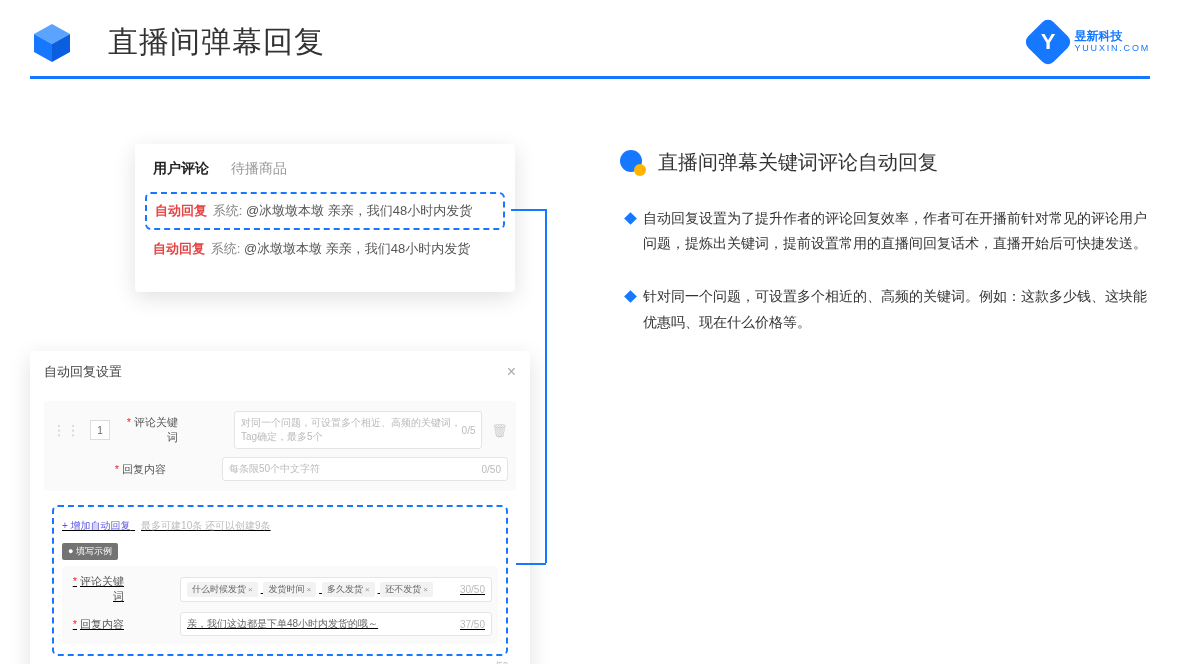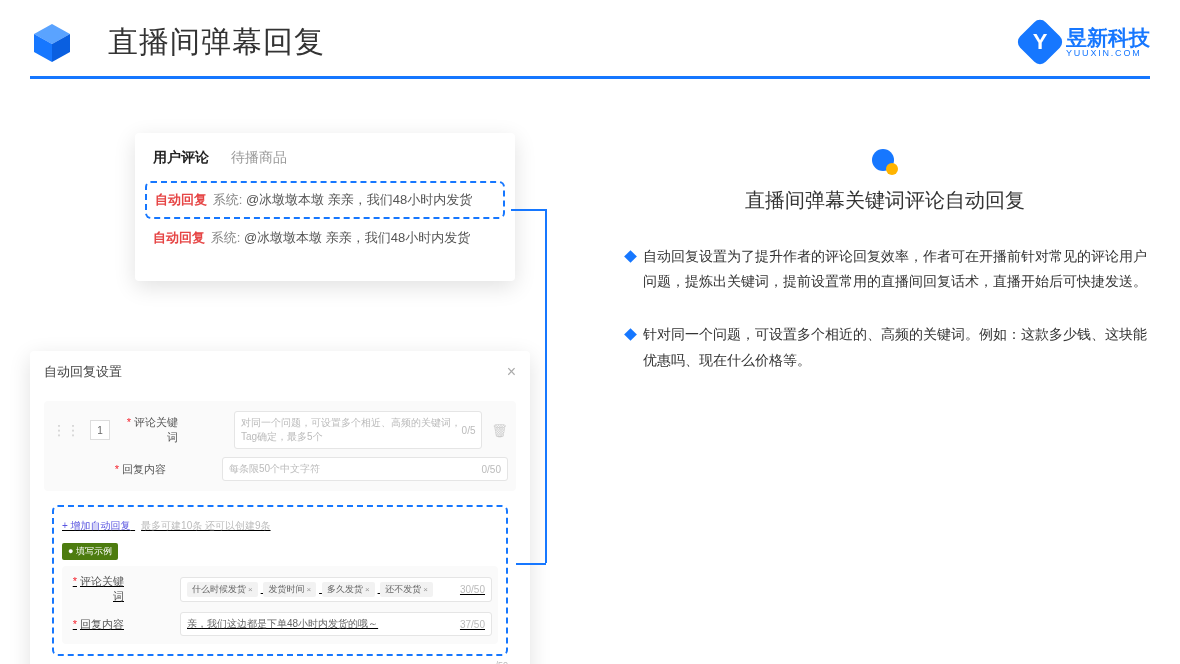--- a/index.html
+++ b/index.html
@@ -6,29 +6,29 @@
 body { width: 1180px; height: 664px; font-family: "Microsoft YaHei", Arial, sans-serif; background: #fff; position: relative; overflow: hidden; }
 
 .header { display: flex; align-items: center; justify-content: space-between; padding: 20px 30px 0 30px; }
 .header-left { display: flex; align-items: center; gap: 34px; }
 .cube-icon { width: 44px; height: 44px; position: relative; }
 .page-title { font-size: 30px; font-weight: 500; color: #333; letter-spacing: 1px; }
 .brand { display: flex; align-items: center; gap: 8px; }
 .brand-logo { width: 36px; height: 36px; background: #1677ff; border-radius: 8px; position: relative; transform: rotate(45deg); }
 .brand-logo-inner { position: absolute; inset: 0; display: flex; align-items: center; justify-content: center; transform: rotate(-45deg); color: #fff; font-weight: bold; font-size: 22px; }
 .brand-text { display: flex; flex-direction: column; line-height: 1.1; }
-.brand-cn { font-size: 21px; font-weight: bold; color: #1677ff; }
+.brand-cn { font-size: 12px; font-weight: bold; color: #1677ff; }
 .brand-en { font-size: 9px; color: #1677ff; letter-spacing: 1.8px; }
 .hr { height: 3px; background: #1677ff; margin: 12px 30px 0 30px; }
 
 .content { display: flex; padding: 50px 30px 0 30px; gap: 40px; }
 .left-col { width: 520px; position: relative; }
 .right-col { flex: 1; padding-top: 20px; padding-left: 30px; }
 
-.panel-comments { position: absolute; top: 4px; left: 105px; width: 380px; background: #fff; box-shadow: 0 6px 22px rgba(0,0,0,0.12); border-radius: 4px; padding: 16px 18px 24px 18px; z-index: 1; }
+.panel-comments { position: absolute; top: 15px; left: 105px; width: 380px; background: #fff; box-shadow: 0 6px 22px rgba(0,0,0,0.12); border-radius: 4px; padding: 16px 18px 24px 18px; z-index: 1; }
 .tabs { display: flex; gap: 22px; font-size: 14px; color: #999; margin-bottom: 14px; }
 .tab { cursor: default; }
 .tab.active { color: #222; font-weight: 600; }
 .comment-row { font-size: 13px; color: #555; line-height: 1.7; margin-bottom: 8px; }
 .comment-row.highlight { border: 2.5px dashed #1677ff; border-radius: 6px; padding: 6px 8px; margin-left: -8px; margin-right: -8px; position: relative; }
 .tag-reply { color: #e64545; margin-right: 2px; font-weight: bold; }
 .gray { color: #888; }
 
 .connector { position: absolute; border: 1px solid #1677ff; z-index: 3; }
 
@@ -44,26 +44,26 @@
 .req-dot { color: #f5222d; margin-right: 3px; }
 .label { color: #555; width: 56px; text-align: right; }
 .input-like { flex: 1; border: 1px solid #e5e5e5; background: #fff; border-radius: 3px; padding: 4px 6px; color: #bbb; font-size: 10px; display: flex; align-items: center; justify-content: space-between; min-height: 22px; margin-left: 48px; }
 .input-val { color: #666; }
 .count { color: #bbb; font-size: 10px; }
 .trash { color: #ccc; font-size: 13px; margin-left: 1px; }
 
 .example-block { border: 2.5px dashed #1677ff; border-radius: 6px; margin: 14px 8px 0 8px; padding: 8px 8px 10px 8px; position: relative; text-decoration: underline; }
 .add-link { color: #5a55e0; font-size: 10px; }
 .hint { color: #bbb; font-size: 10px; margin-left: 6px; }
-.example-badge { display: inline-block; background: #4d7c0f; color: #fff; font-size: 9px; padding: 2px 6px; border-radius: 2px; margin: 6px 0 6px 0; }
+.example-badge { display: inline-block; background: #737373; color: #fff; font-size: 9px; padding: 2px 6px; border-radius: 2px; margin: 6px 0 6px 0; }
 .tag-chip { display: inline-flex; align-items: center; background: #f2f2f2; color: #666; font-size: 9px; padding: 1px 5px; border-radius: 2px; margin-right: 3px; }
 .tag-x { margin-left: 2px; color: #999; font-size: 8px; }
 .inner-group { background: #fafafa; border-radius: 4px; padding: 8px 6px; }
 
-.section-title { display: flex; align-items: center; gap: 12px; margin-bottom: 30px; flex-direction: column; }
+.section-title { display: flex; align-items: center; gap: 12px; margin-bottom: 30px; }
 .bubble-icon { width: 26px; height: 26px; position: relative; }
 .bubble-blue { position: absolute; width: 22px; height: 22px; background: #1677ff; border-radius: 50%; top: 0; left: 0; }
 .bubble-orange { position: absolute; width: 12px; height: 12px; background: #ffb400; border-radius: 50%; bottom: 0; right: 0; }
 .section-title-text { font-size: 20px; color: #333; font-weight: 500; }
 .bullets { padding-left: 6px; }
 .bullet { display: flex; gap: 8px; margin-bottom: 28px; font-size: 14px; color: #333; line-height: 1.8; }
 .diamond { width: 9px; height: 9px; background: #1677ff; transform: rotate(45deg); flex-shrink: 0; margin-top: 8px; }
 </style>
 </head>
 <body>

